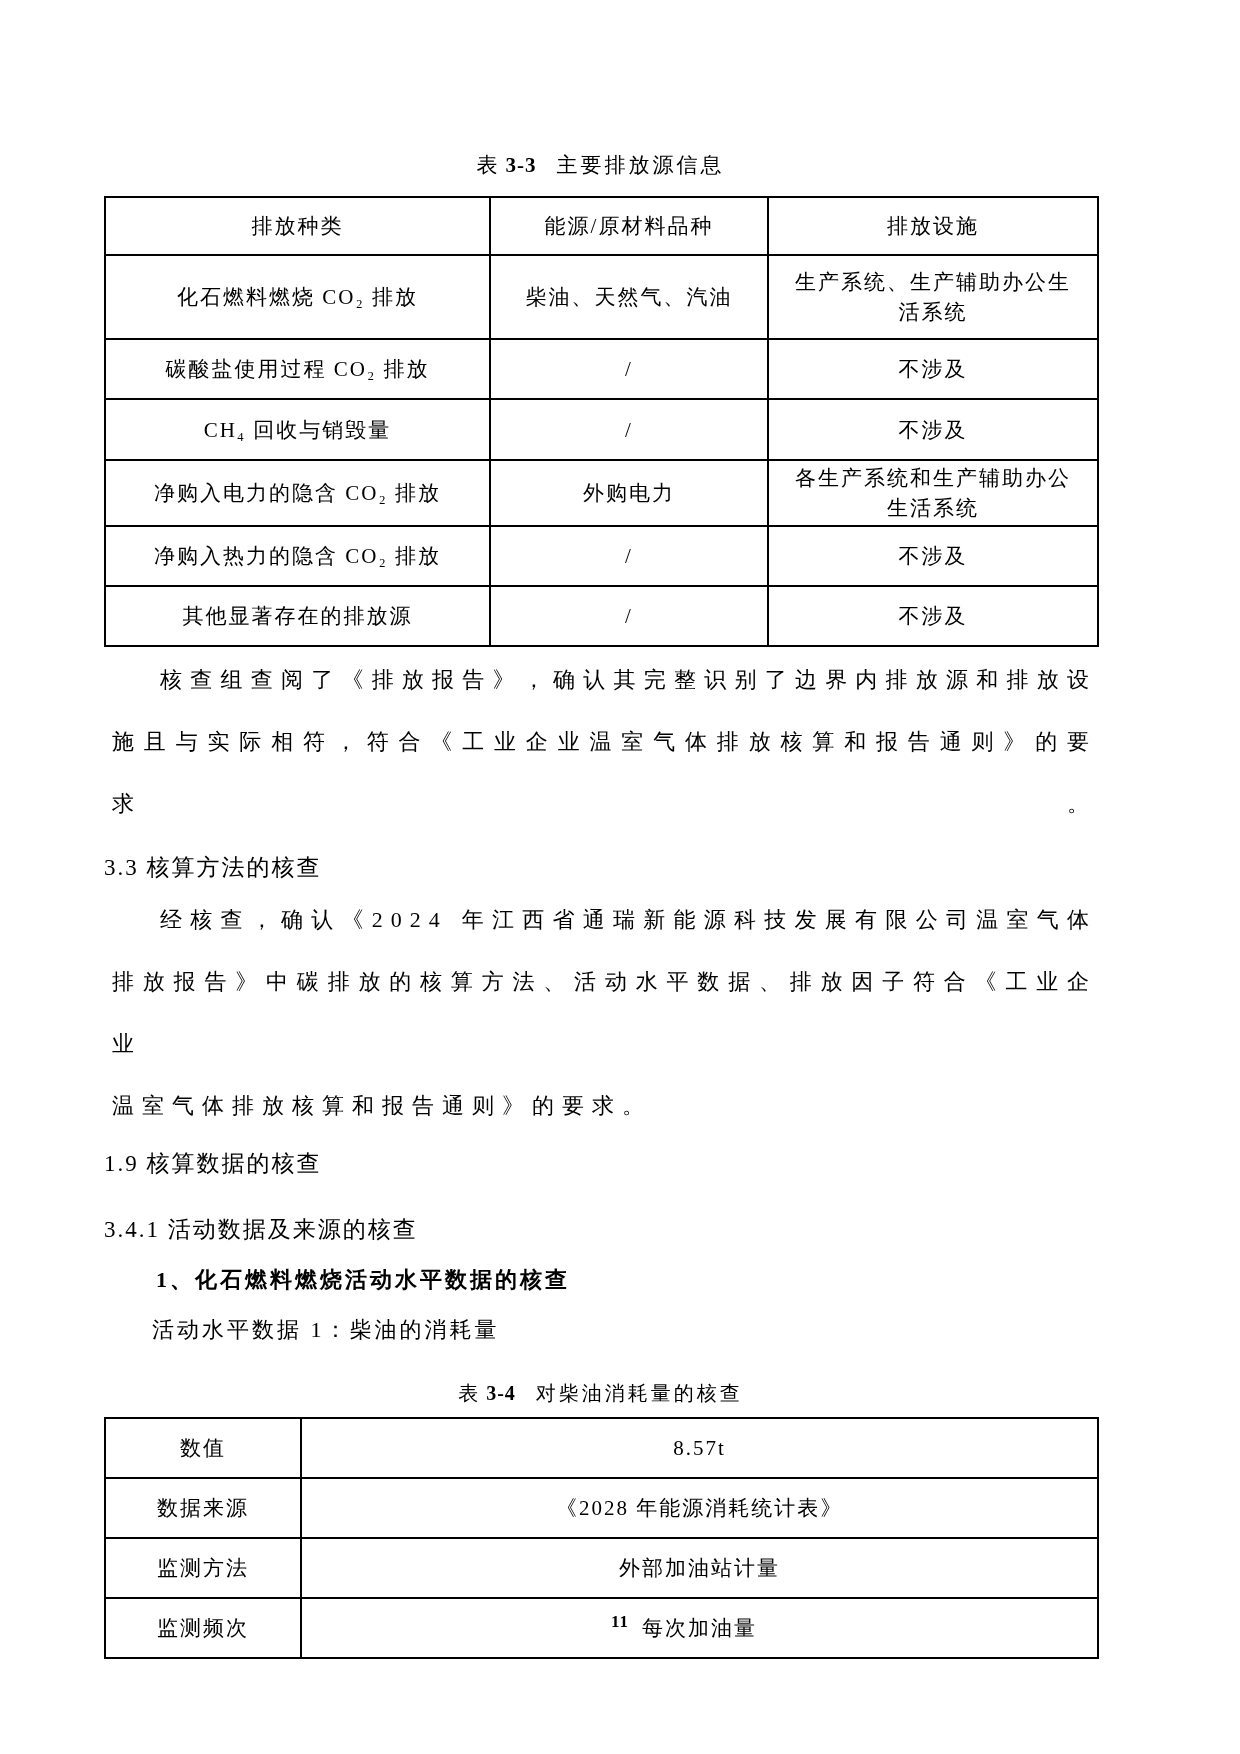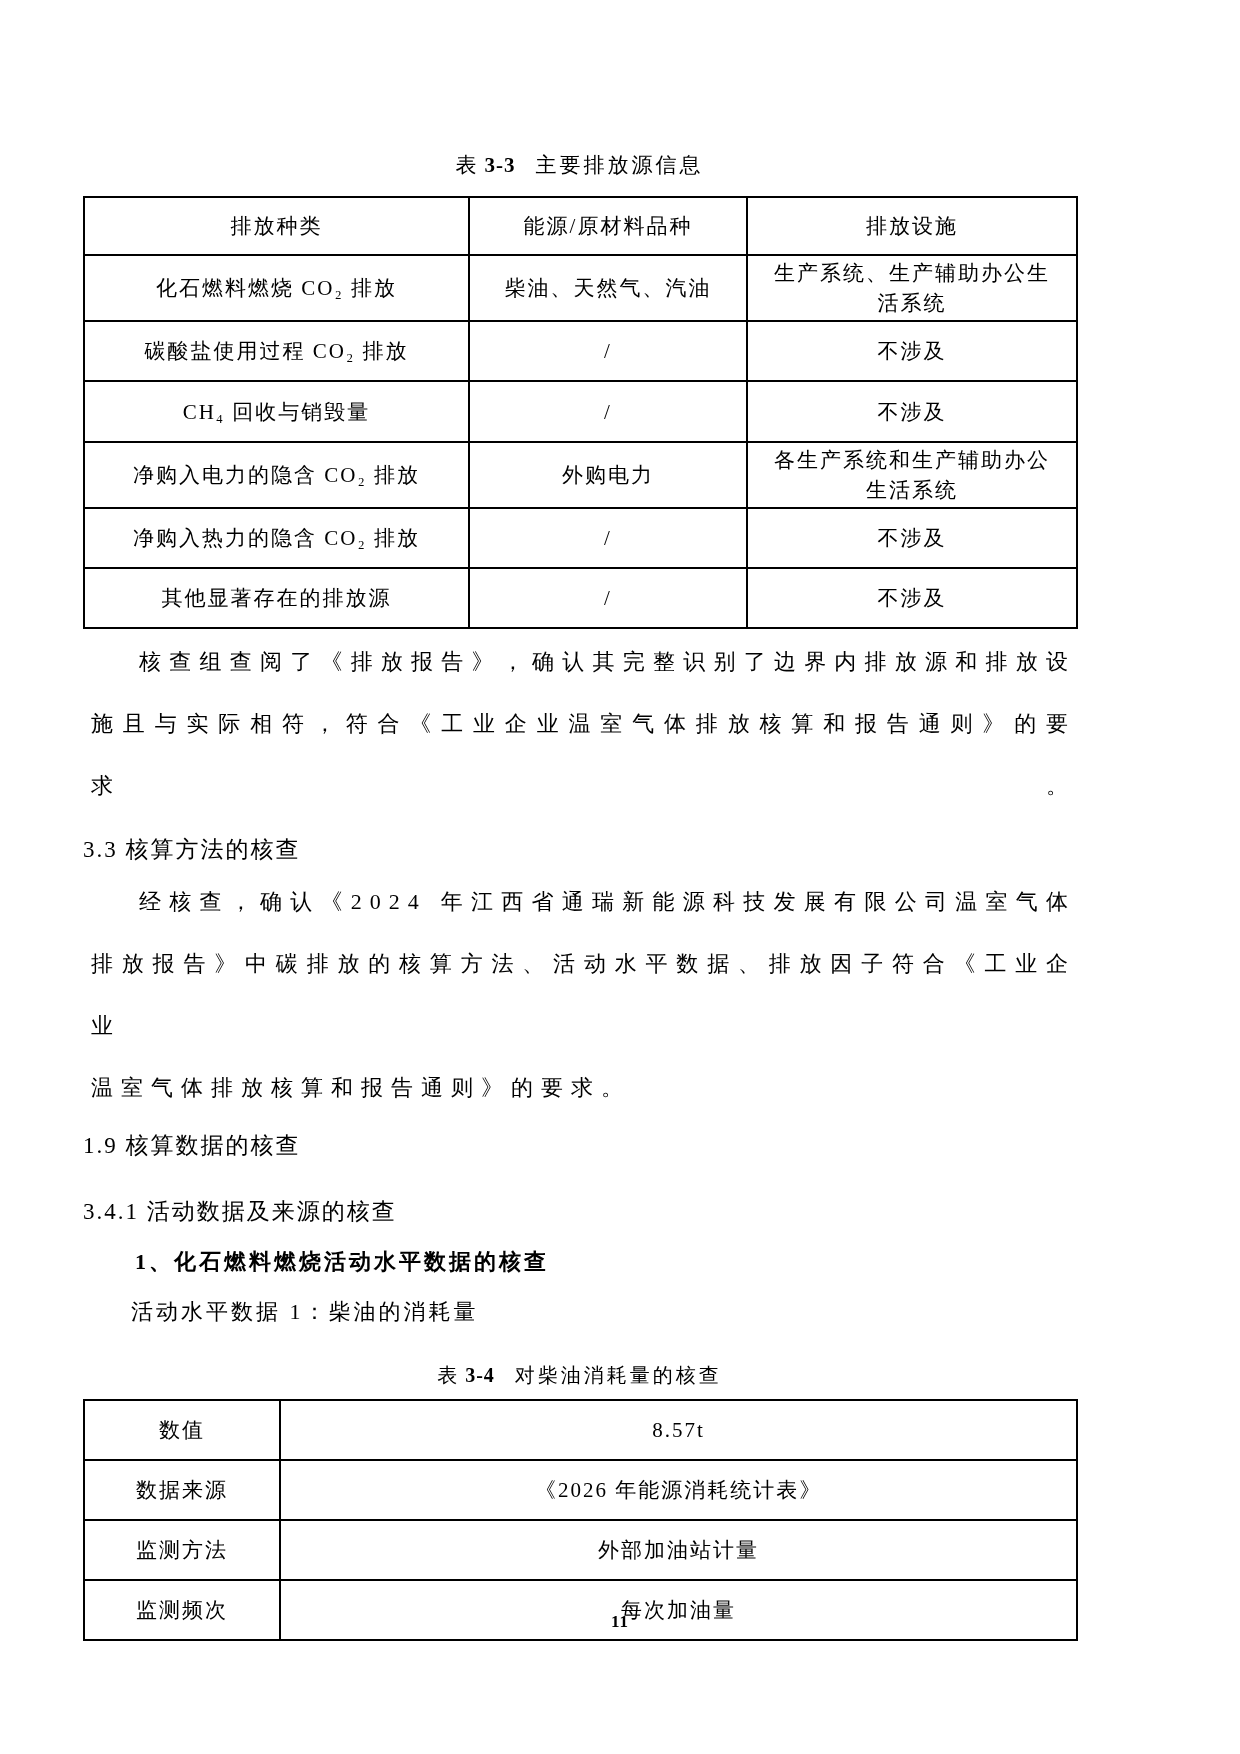--- a/index.html
+++ b/index.html
@@ -4,21 +4,21 @@
 <style>
   html,body { margin:0; padding:0; background:#ffffff; }
   .page {
     position:relative;
     width:1240px; height:1754px;
     background:#ffffff;
     color:#000000;
     font-family:"Liberation Serif","DejaVu Serif",serif;
     overflow:hidden;
   }
-  .content { position:absolute; left:83px; top:0; width:993px; }
+  .content { position:absolute; left:104px; top:0; width:993px; }
 
   
   .caption { text-align:center; font-size:21px; line-height:30px; letter-spacing:3px; }
   .caption .cap-num { font-weight:bold; letter-spacing:1px; margin:0 20px 0 5px; }
   .caption1 { margin-top:150px; }
   .caption2 { margin-top:31px; font-size:20px; }
 
   
   table { border-collapse:collapse; width:993px; table-layout:fixed; }
   th, td {
@@ -69,21 +69,21 @@
           <col style="width:385px">
           <col style="width:278px">
           <col style="width:330px">
         </colgroup>
       <tbody>
         <tr style="height:58px">
           <th>排放种类</th>
           <th>能源/原材料品种</th>
           <th>排放设施</th>
         </tr>
-        <tr style="height:66px">
+        <tr style="height:84px">
           <td>化石燃料燃烧 CO₂ 排放</td>
           <td>柴油、天然气、汽油</td>
           <td>生产系统、生产辅助办公生
 活系统</td>
         </tr>
         <tr style="height:60px">
           <td>碳酸盐使用过程 CO₂ 排放</td>
           <td>/</td>
           <td>不涉及</td>
         </tr>
@@ -141,21 +141,21 @@
           <col style="width:196px">
           <col style="width:797px">
         </colgroup>
       <tbody>
         <tr>
           <td>数值</td>
           <td>8.57t</td>
         </tr>
         <tr>
           <td>数据来源</td>
-          <td>《2026 年能源消耗统计表》</td>
+          <td>《2028 年能源消耗统计表》</td>
         </tr>
         <tr>
           <td>监测方法</td>
           <td>外部加油站计量</td>
         </tr>
         <tr>
           <td>监测频次</td>
           <td>每次加油量</td>
         </tr>
       </tbody>

